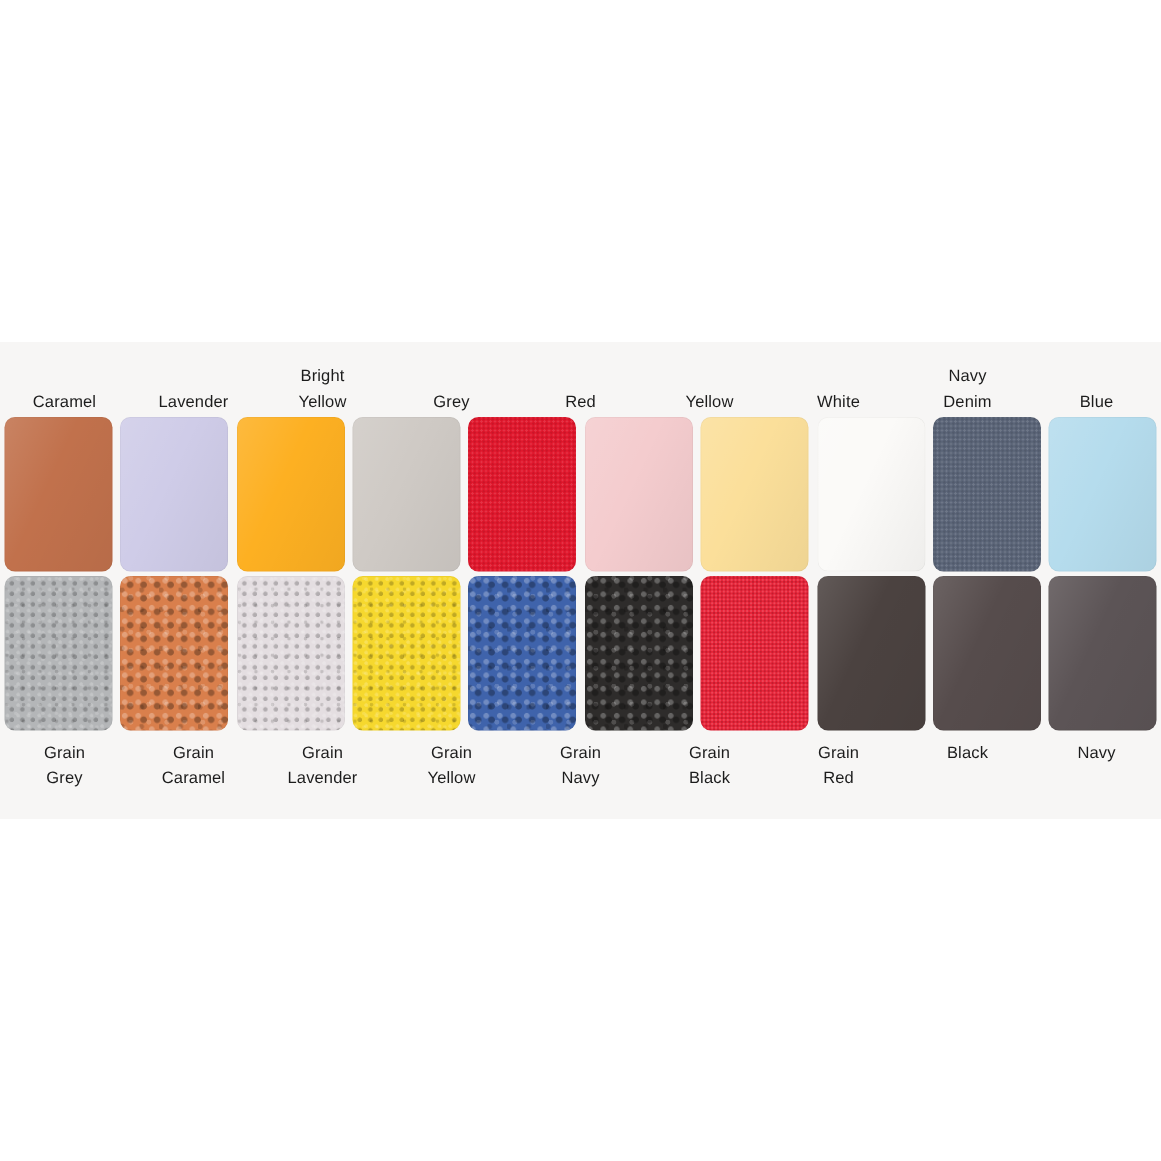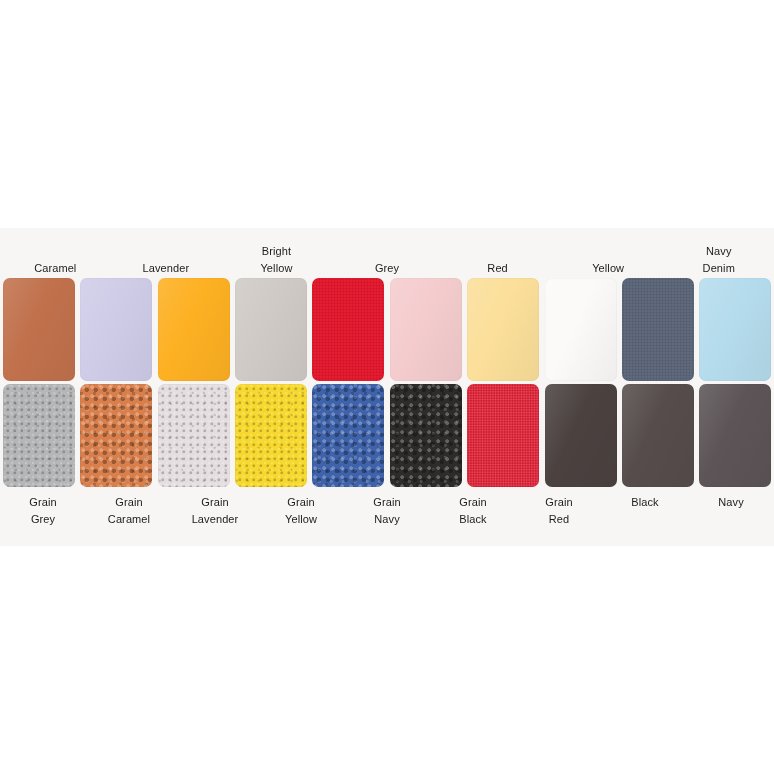--- a/index.html
+++ b/index.html
@@ -192,23 +192,29 @@
         <div class="cell label-cell">
           <span class="label-text">Grey</span>
         </div>
         <div class="cell label-cell">
           <span class="label-text">Red</span>
         </div>
         <div class="cell label-cell">
           <span class="label-text">Yellow</span>
         </div>
         <div class="cell label-cell">
+          <span class="label-text">White</span>
+        </div>
+        <div class="cell label-cell">
           <span class="label-text">Navy
 Denim</span>
         </div>
+        <div class="cell label-cell">
+          <span class="label-text">Blue</span>
+        </div>
       </div>
     <div class="tiles">
         <div class="cell tile-cell">
           <div class="tile edge tex-smooth" title="Caramel" style="background: rgb(193, 113, 76);"></div>
         </div>
         <div class="cell tile-cell">
           <div class="tile edge tex-smooth" title="Lavender" style="background: rgb(207, 204, 232);"></div>
         </div>
         <div class="cell tile-cell">
           <div class="tile edge tex-smooth" title="Bright Yellow" style="background: rgb(253, 176, 34);"></div>

